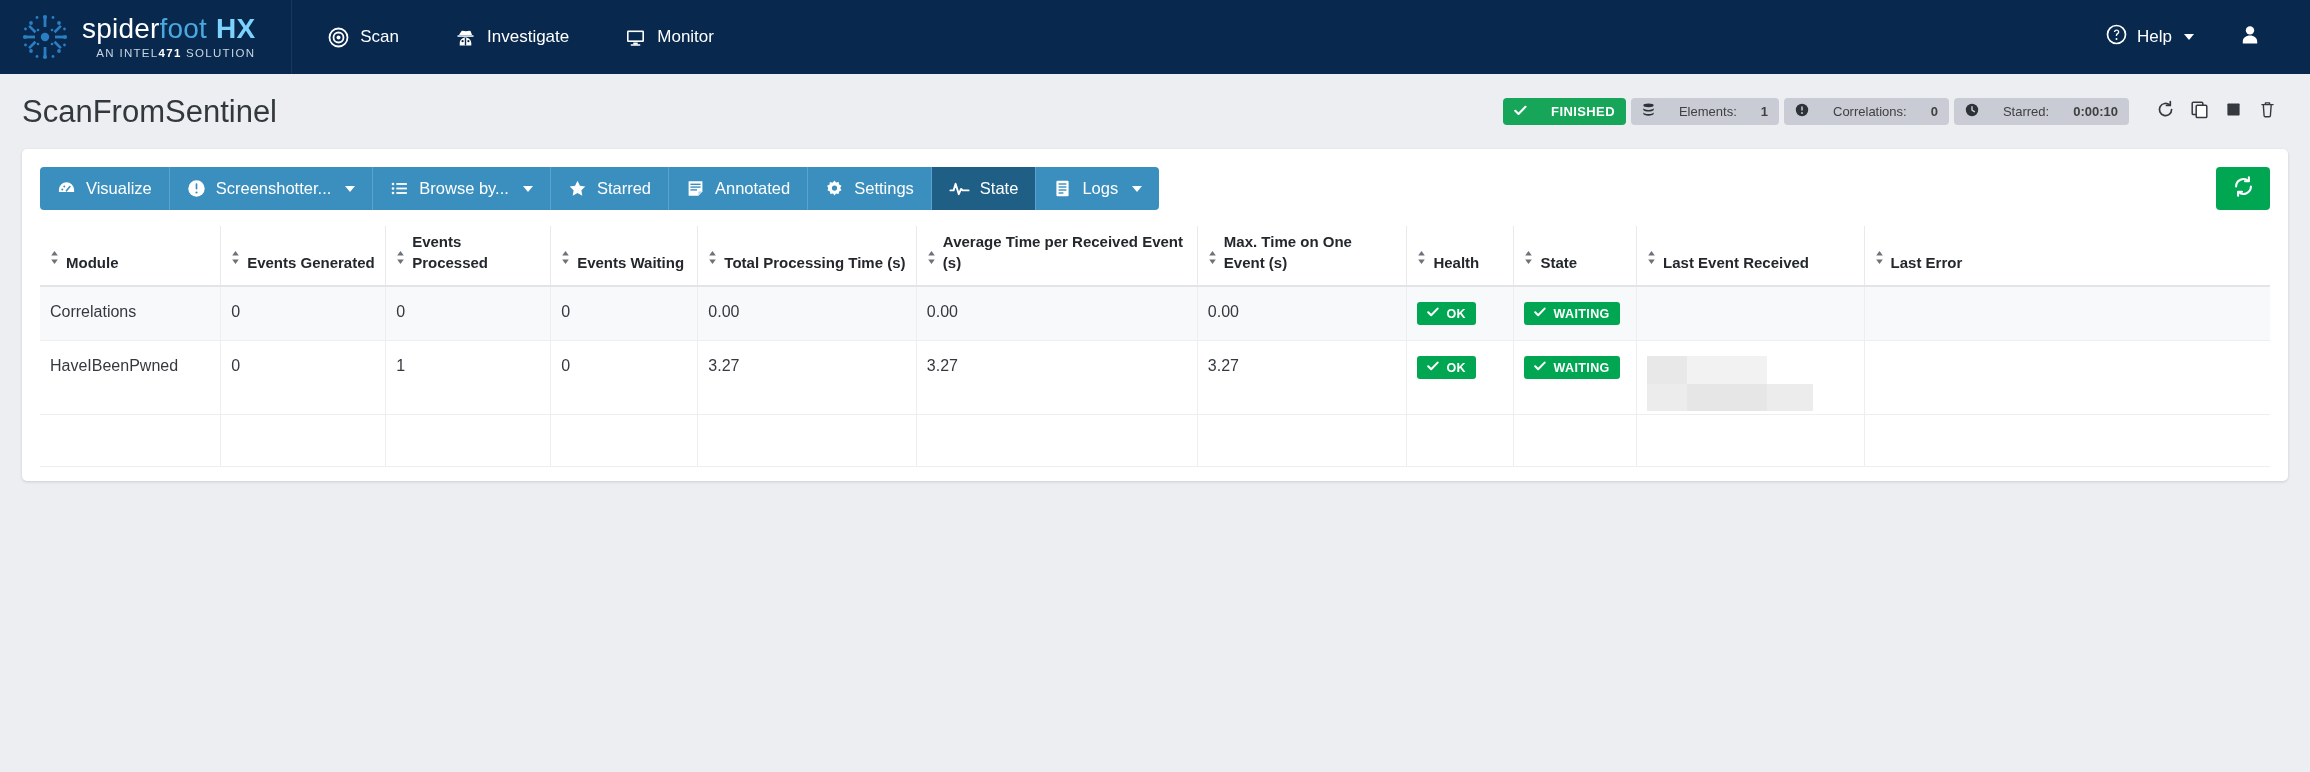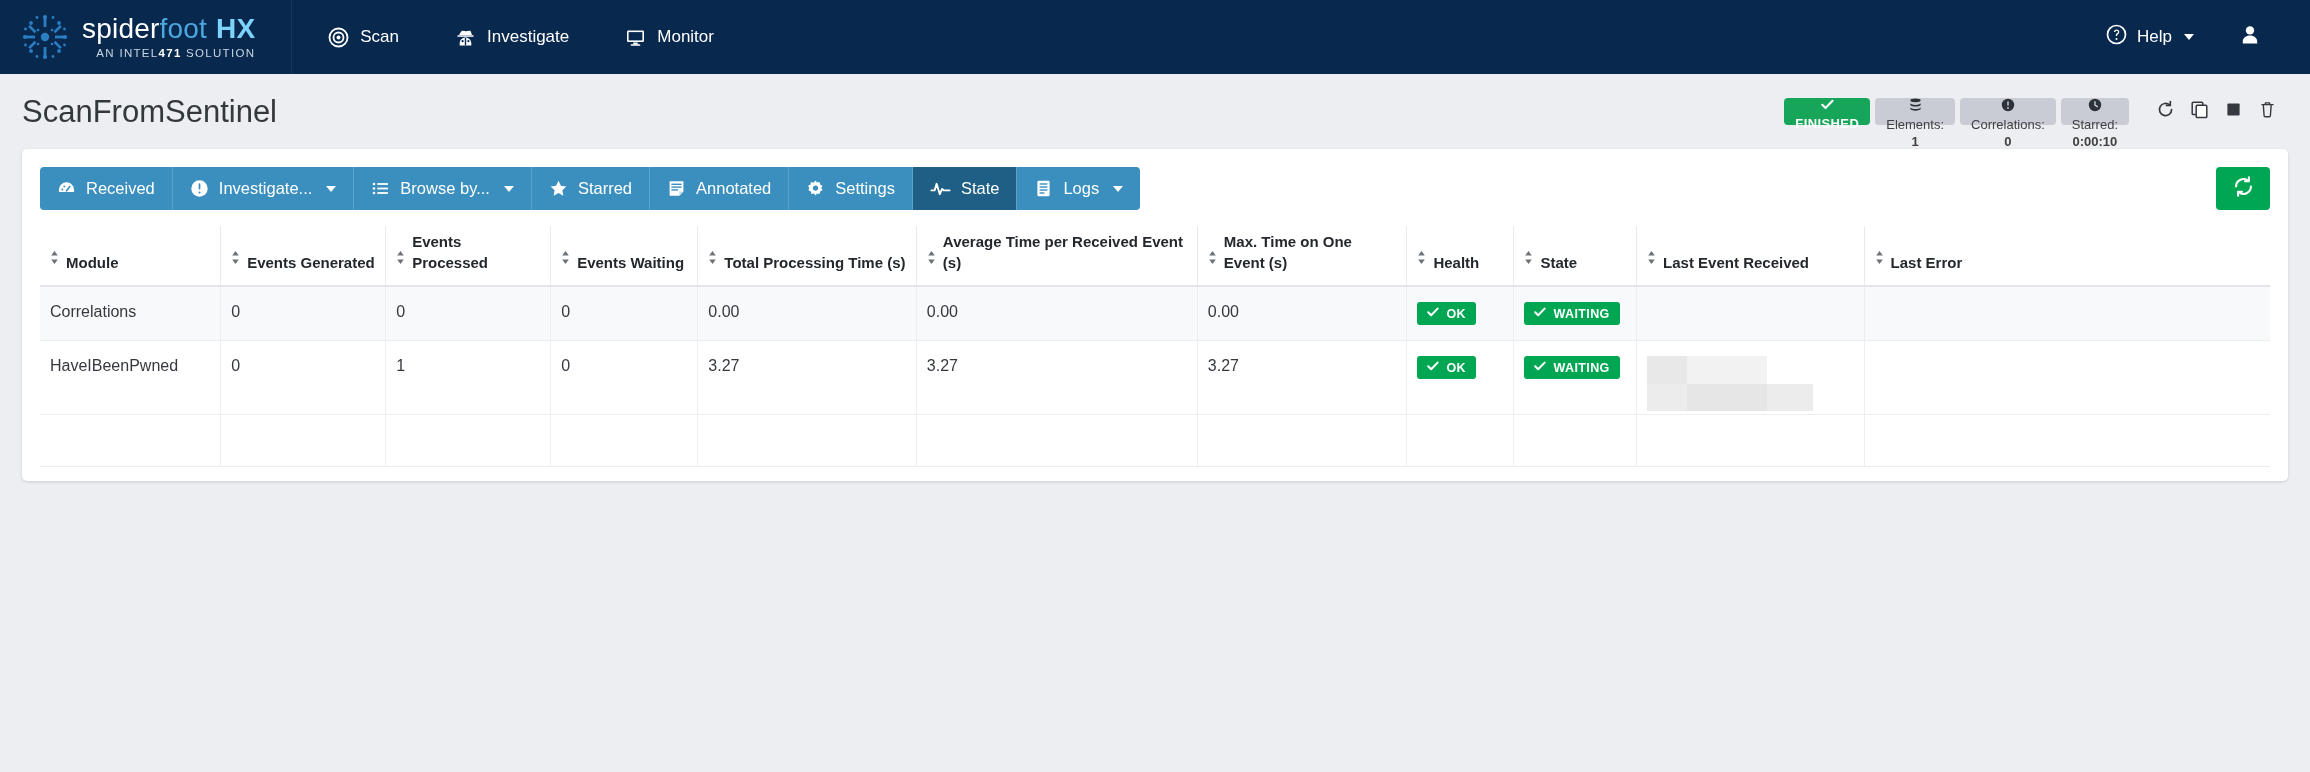--- a/index.html
+++ b/index.html
@@ -69,23 +69,23 @@
   .scan-head {
     height: 75px; display: flex; align-items: center;
     padding: 0 26px 0 22px; position: relative;
   }
   .scan-title { font-size: 31px; color: #33383d; font-weight: 400; }
 
   .scan-meta {
     margin-left: auto; display: flex; align-items: center; gap: 5px;
   }
   .badge {
-    display: inline-flex; align-items: center; gap: 2px;
+    display: inline-flex; align-items: center; gap: 24px;
     height: 27px; padding: 0 11px; border-radius: 4px;
-    font-size: 13px; white-space: nowrap; flex-direction: column;
+    font-size: 13px; white-space: nowrap;
   }
   .badge-finished { background: #17a659; color: #fff; font-weight: 700; letter-spacing: .4px; }
   .badge-grey { background: #c9ccd4; color: #404040; }
   .badge-grey b { font-weight: 700; }
 
   .icon-group { display: flex; margin-left: 14px; }
   .icon-btn {
     width: 34px; height: 30px; display: flex; align-items: center;
     justify-content: center; background: transparent; cursor: pointer;
     color: #35393f;
@@ -358,32 +358,32 @@
 
       <div class="tab">
         <span>
           <svg width="19" height="19" viewBox="0 0 19 19">
               <path d="M9.5 3.2A7.6 7.6 0 0 0 1.9 10.8v2.3h15.2v-2.3A7.6 7.6 0 0 0 9.5 3.2z" fill="#fff"></path>
               <path d="M9.5 11.8l3.4-4.2" stroke="#3a8fbf" stroke-width="1.6" stroke-linecap="round"></path>
               <circle cx="5.3" cy="10.6" r="1" fill="#3a8fbf"></circle>
               <circle cx="7.3" cy="7.4" r="1" fill="#3a8fbf"></circle>
             </svg>
         </span>
-        <span>Received</span>
+        <span>Visualize</span>
       </div>
 
       <div class="tab">
         <span>
           <svg width="19" height="19" viewBox="0 0 19 19">
               <circle cx="9.5" cy="9.5" r="8.2" fill="#fff"></circle>
               <rect x="8.65" y="4.3" width="1.7" height="6.2" rx=".8" fill="#3a8fbf"></rect>
               <circle cx="9.5" cy="13.5" r="1.1" fill="#3a8fbf"></circle>
             </svg>
         </span>
-        <span>Investigate...</span>
+        <span>Screenshotter...</span>
         <span class="caret"></span>
       </div>
 
       <div class="tab">
         <span>
           <svg width="19" height="19" viewBox="0 0 19 19">
               <g fill="#fff">
                 <circle cx="3" cy="5" r="1.3"></circle>
                 <circle cx="3" cy="9.5" r="1.3"></circle>
                 <circle cx="3" cy="14" r="1.3"></circle>

